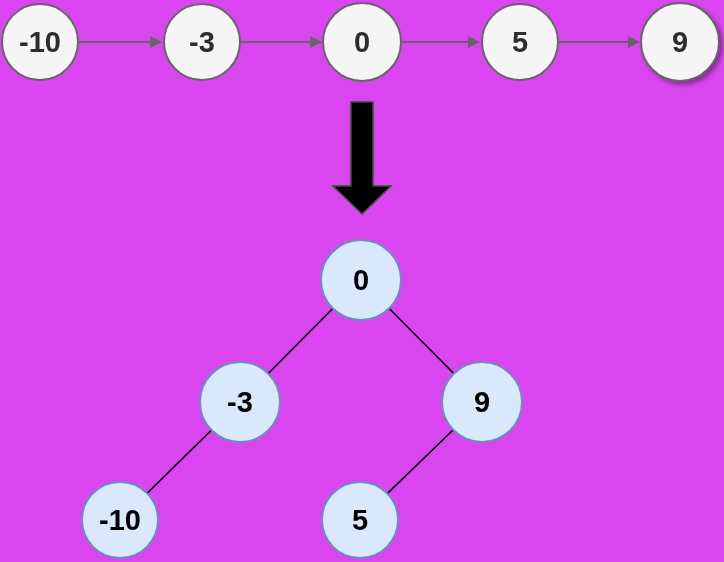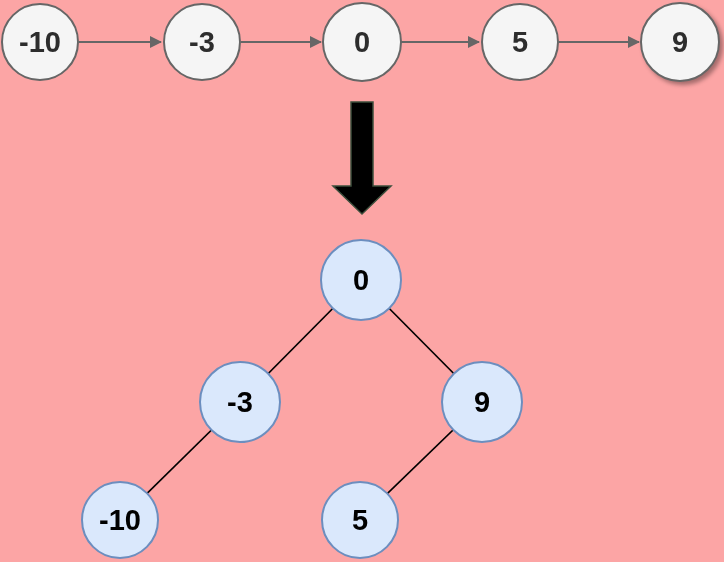--- a/index.html
+++ b/index.html
@@ -4,21 +4,21 @@
 <style>
   html, body {
     margin: 0;
     padding: 0;
     background: #ffffff;
   }
   .stage {
     position: relative;
     width: 724px;
     height: 562px;
-    background: #fca5a5;
+    background: #d946ef;
     overflow: hidden;
   }
   svg {
     display: block;
   }
   .node-label {
     font-family: "Liberation Sans", "DejaVu Sans", sans-serif;
     font-weight: bold;
     font-size: 29px;
     text-anchor: middle;

